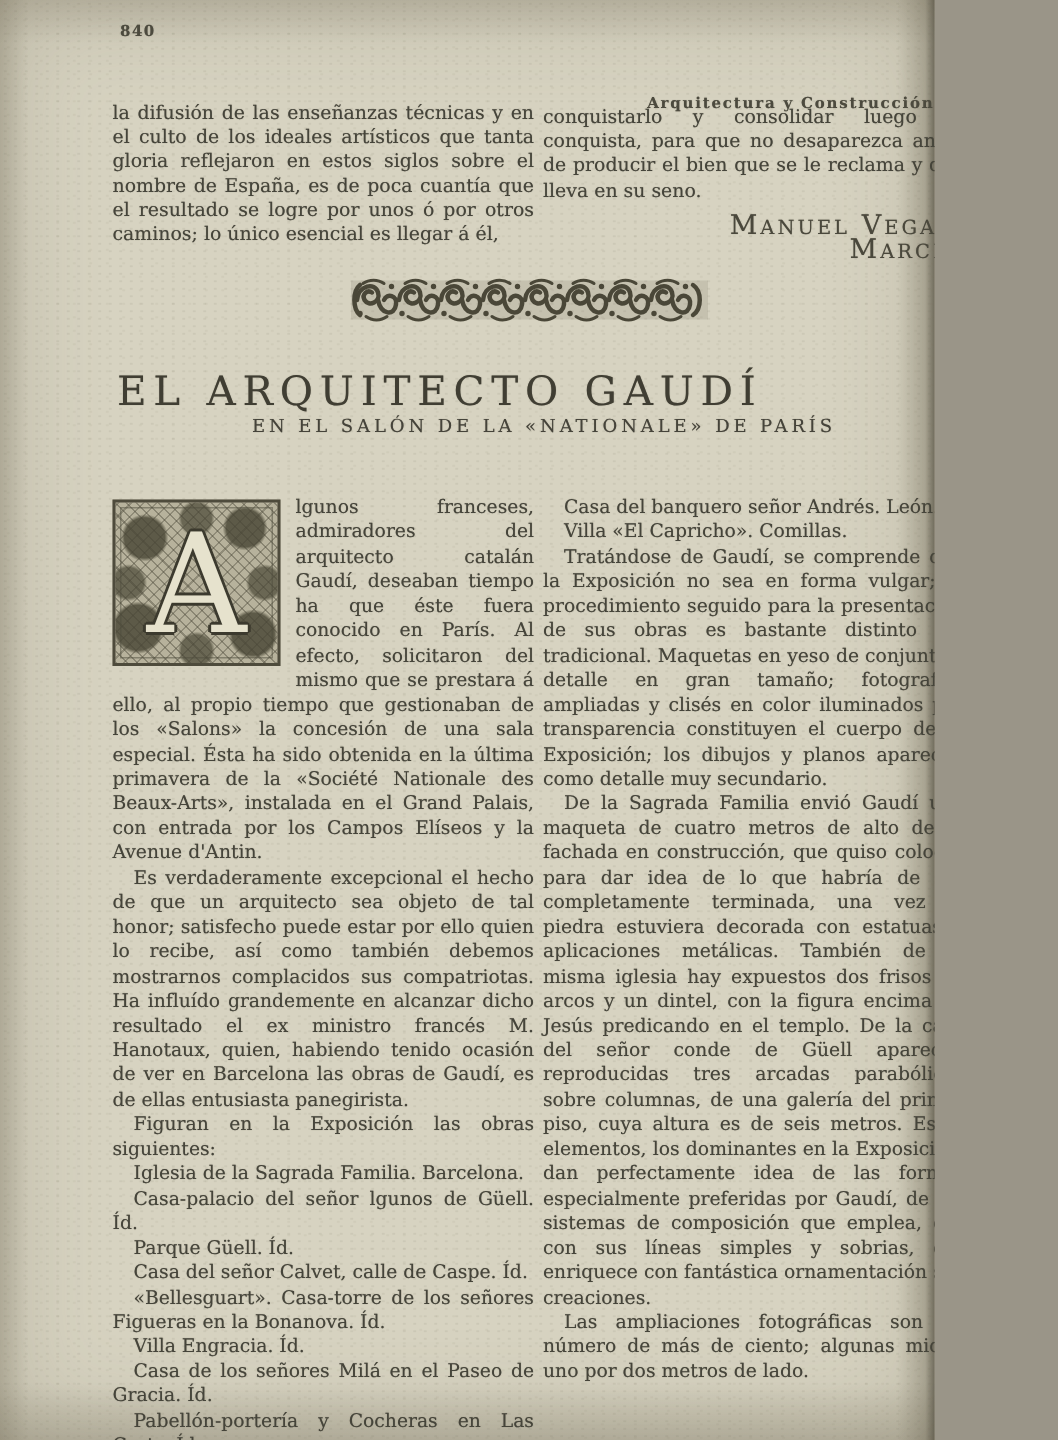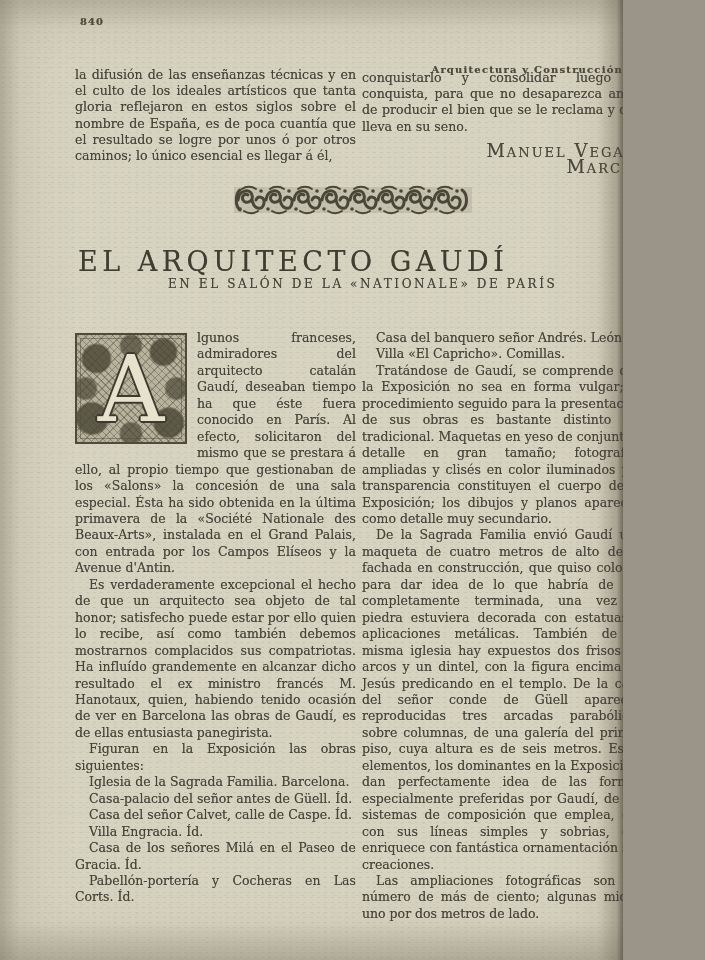--- a/index.html
+++ b/index.html
@@ -146,22 +146,24 @@
 
   <div id="body-left" class="col body-col ink">
     <p class="noindent">
       <span class="dropcap">
         <span class="glyph">A</span>
       </span><span>lgunos franceses, admiradores del arquitecto catalán Gaudí, deseaban tiempo ha que éste fuera conocido en París. Al efecto, solicitaron del mismo que se prestara á ello, al propio tiempo que gestionaban de los «Salons» la concesión de una sala especial. Ésta ha sido obtenida en la última primavera de la «Société Nationale des Beaux-Arts», instalada en el Grand Palais, con entrada por los Campos Elíseos y la Avenue d'Antin.</span>
     </p>
     <p>Es verdaderamente excepcional el hecho de que un arquitecto sea objeto de tal honor; satisfecho puede estar por ello quien lo recibe, así como también debemos mostrarnos complacidos sus compatriotas. Ha influído grandemente en alcanzar dicho resultado el ex ministro francés M. Hanotaux, quien, habiendo tenido ocasión de ver en Barcelona las obras de Gaudí, es de ellas entusiasta panegirista.</p>
     <p>Figuran en la Exposición las obras siguientes:</p>
     <p>Iglesia de la Sagrada Familia. Barcelona.</p>
-    <p>Casa-palacio del señor antes de Güell. Íd.</p>
+    <p>Casa-palacio del señor lgunos de Güell. Íd.</p>
+    <p>Parque Güell. Íd.</p>
     <p>Casa del señor Calvet, calle de Caspe. Íd.</p>
+    <p>«Bellesguart». Casa-torre de los señores Figueras en la Bonanova. Íd.</p>
     <p>Villa Engracia. Íd.</p>
     <p>Casa de los señores Milá en el Paseo de Gracia. Íd.</p>
     <p>Pabellón-portería y Cocheras en Las Corts. Íd.</p>
   </div>
 
   <div id="body-right" class="col body-col ink">
     <p>Casa del banquero señor Andrés. León.</p>
     <p>Villa «El Capricho». Comillas.</p>
     <p>Tratándose de Gaudí, se comprende que la Exposición no sea en forma vulgar; el procedimiento seguido para la presentación de sus obras es bastante distinto del tradicional. Maquetas en yeso de conjunto y detalle en gran tamaño; fotografías ampliadas y clisés en color iluminados por transparencia constituyen el cuerpo de la Exposición; los dibujos y planos aparecen como detalle muy secundario.</p>
     <p>De la Sagrada Familia envió Gaudí una maqueta de cuatro metros de alto de la fachada en construcción, que quiso colocar para dar idea de lo que habría de ser completamente terminada, una vez la piedra estuviera decorada con estatuas y aplicaciones metálicas. También de la misma iglesia hay expuestos dos frisos de arcos y un dintel, con la figura encima de Jesús predicando en el templo. De la casa del señor conde de Güell aparecen reproducidas tres arcadas parabólicas sobre columnas, de una galería del primer piso, cuya altura es de seis metros. Estos elementos, los dominantes en la Exposición, dan perfectamente idea de las formas especialmente preferidas por Gaudí, de los sistemas de composición que emplea, ora con sus líneas simples y sobrias, ora enriquece con fantástica ornamentación sus creaciones.</p>

